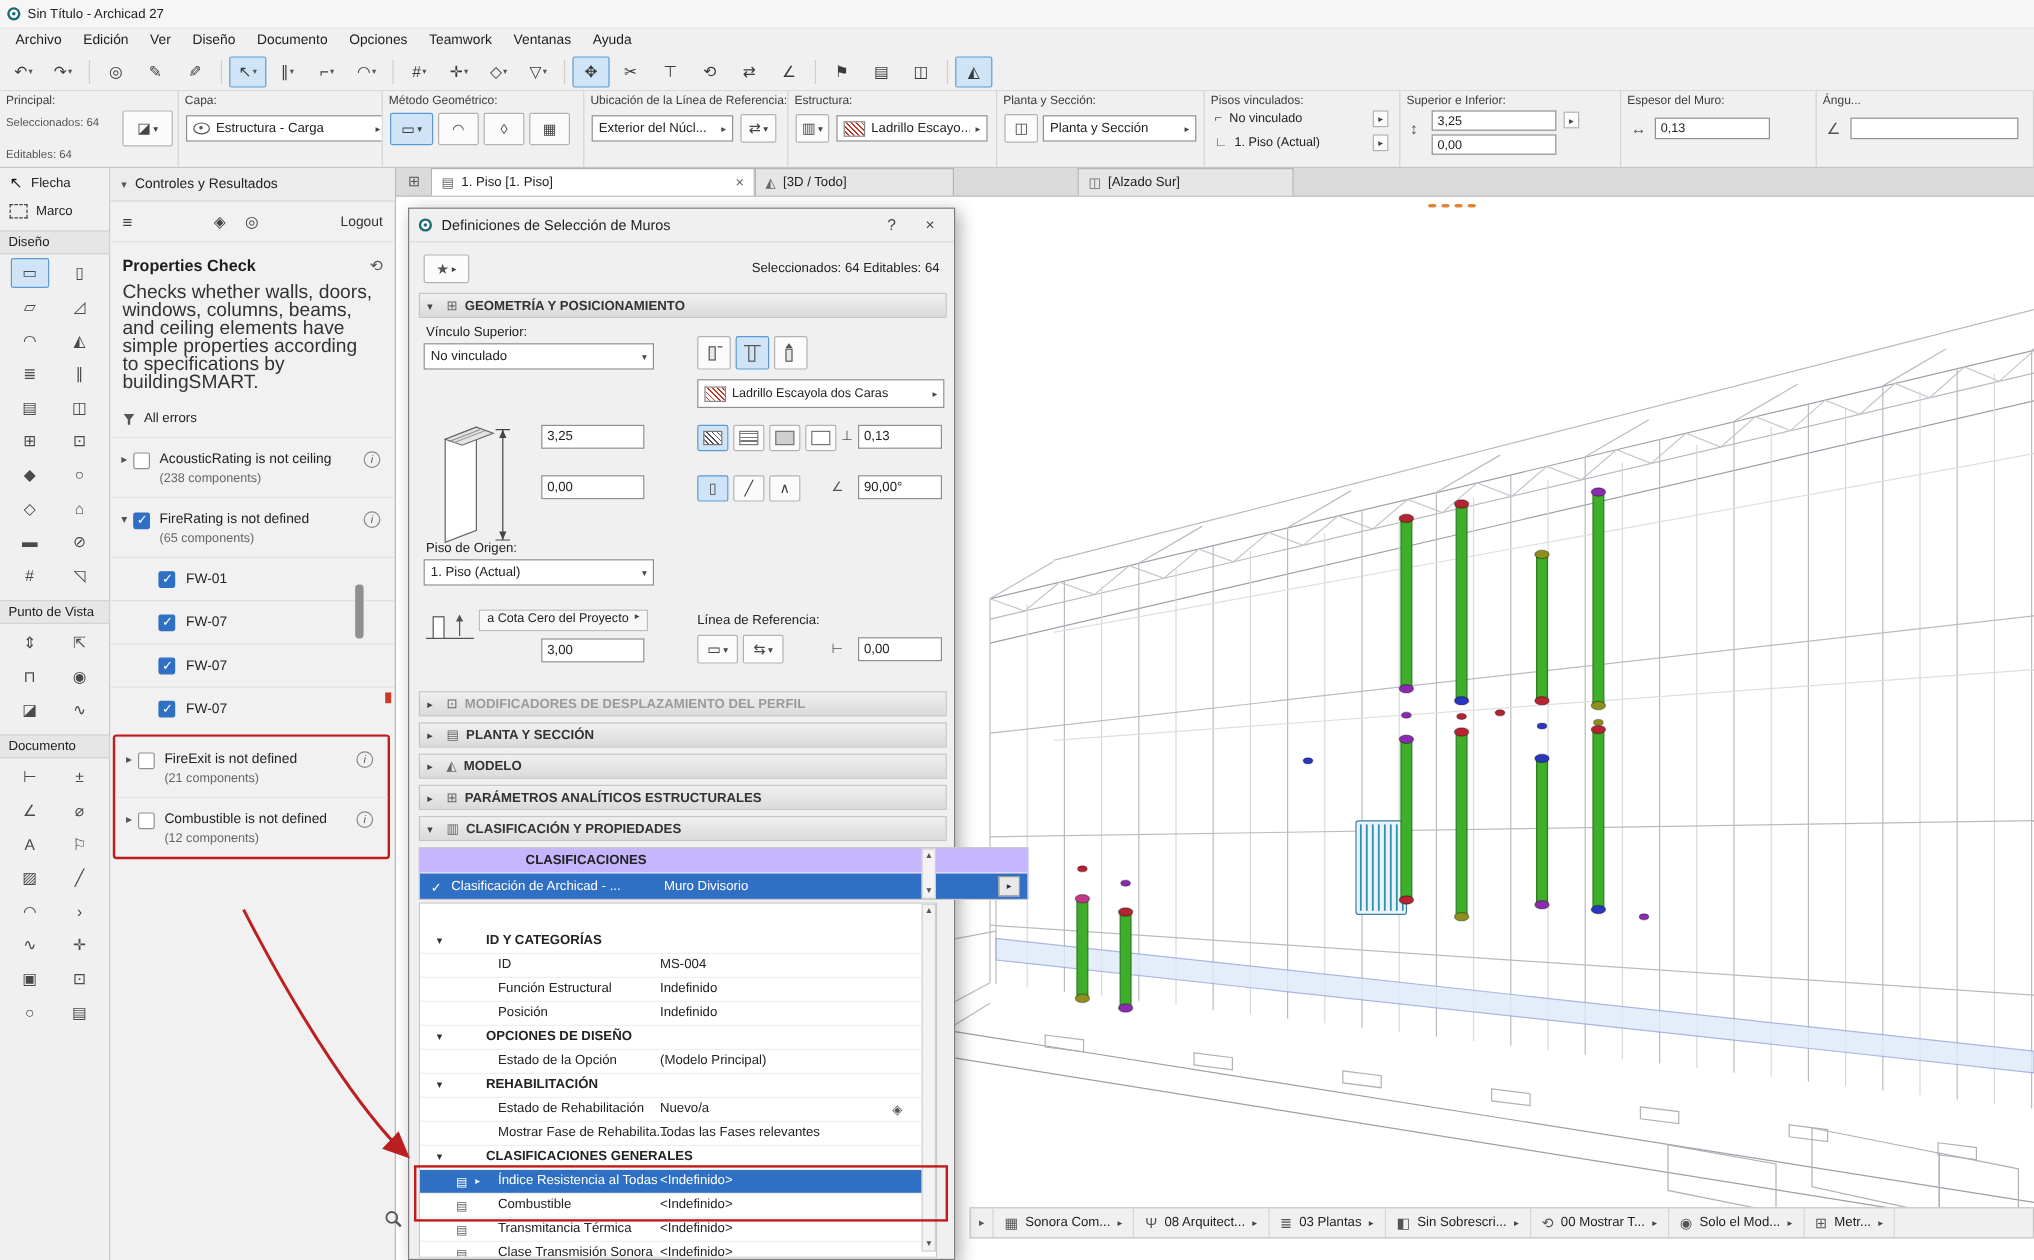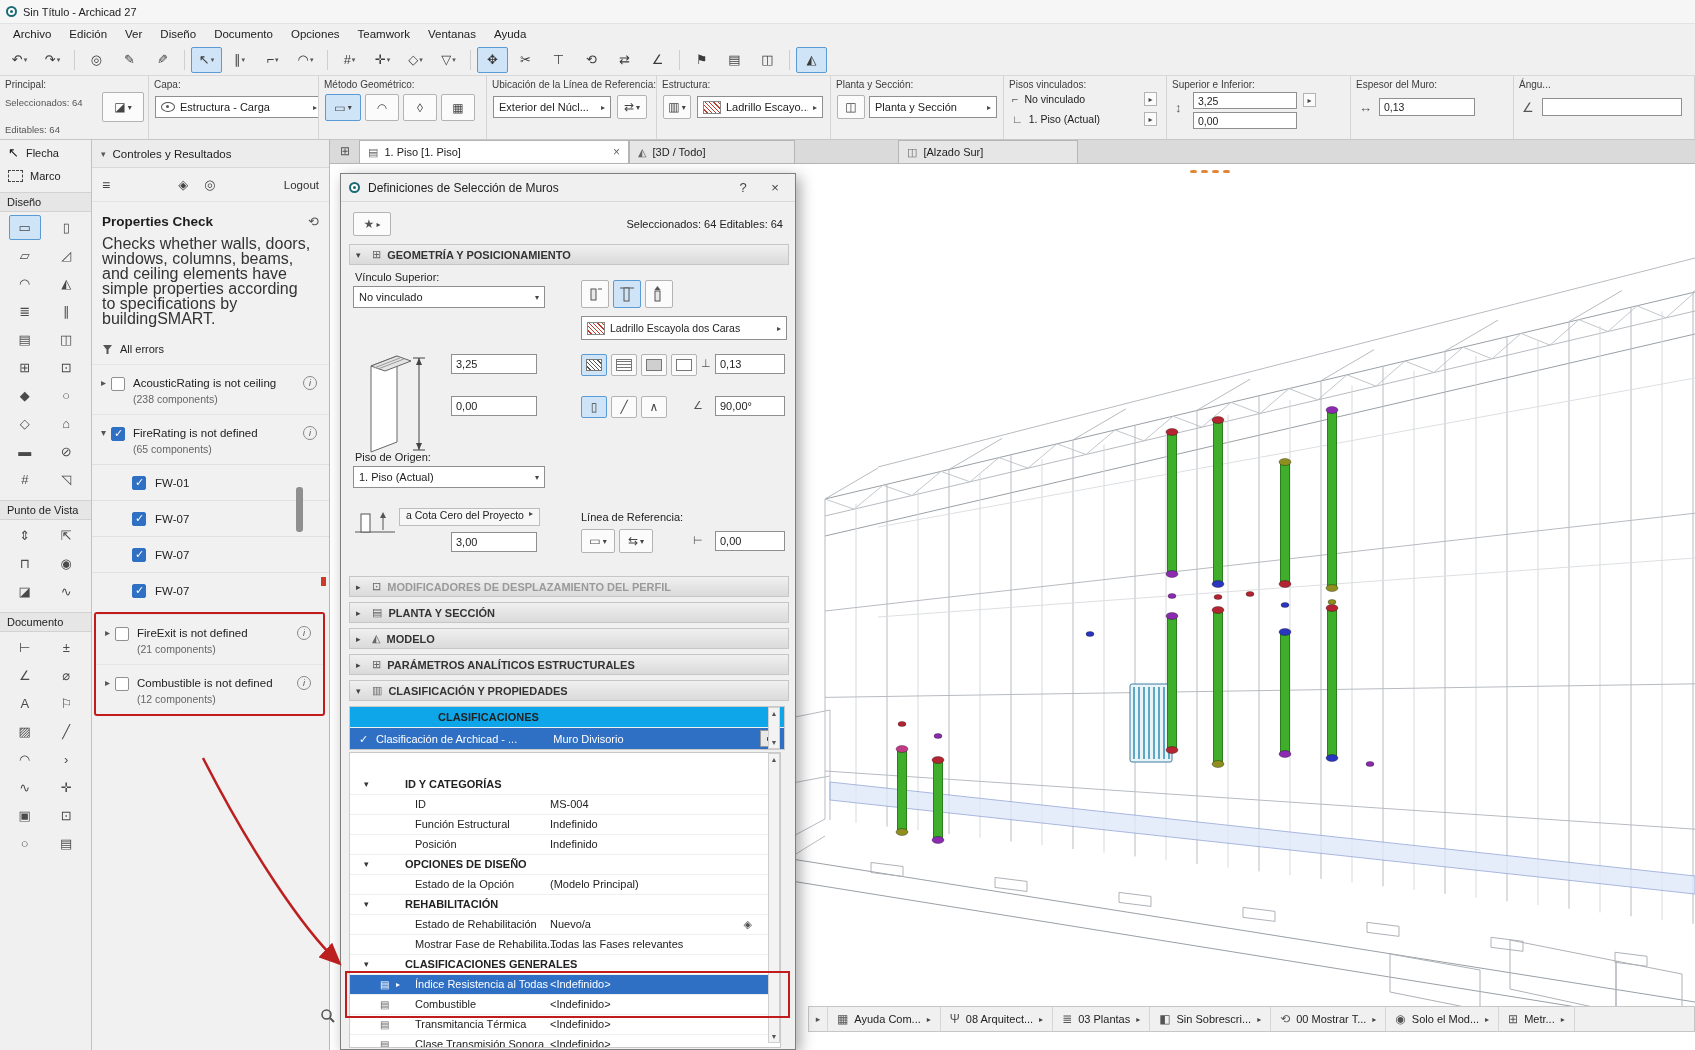--- a/index.html
+++ b/index.html
@@ -102,21 +102,21 @@
   .sect{position:absolute;left:8px;width:440px;height:21px;background:linear-gradient(#f0f0f0,#dadada);
     border:1px solid #c6c6c6;display:flex;align-items:center;gap:6px;padding:0 6px;font-weight:bold;
     font-size:11px;color:#333;box-sizing:border-box}
   .sect .tri{font-size:9px;color:#444;width:10px;font-weight:normal}
   .sect .sicon{font-size:11px;color:#666;font-weight:normal}
   .sect.dis{color:#9a9a9a}
   .lab{position:absolute;font-size:11px;color:#222;white-space:nowrap}
   .linkbtn{position:absolute;display:flex;align-items:flex-start;gap:5px;font-size:10.5px;border:1px solid #bdbdbd;
     background:#f7f7f7;height:18px;padding:0 6px;box-sizing:border-box}
   .hsw{width:16px;height:12px;border:1px solid #777;box-sizing:border-box}
-  #cls{position:absolute;left:8px;top:532px;width:436px;height:44px;background:#0ea5e9;border:1px solid #c9c9c9;box-sizing:border-box}
+  #cls{position:absolute;left:8px;top:532px;width:508px;height:44px;background:#c4b5fd;border:1px solid #c9c9c9;box-sizing:border-box}
   .cls-h{height:21px;display:flex;align-items:center;padding-left:88px;font-weight:bold;font-size:11px;
     border-bottom:1px solid #f0f0f0;box-sizing:border-box}
   .cls-row{height:21px;background:#2f6fc4;color:#fff;display:flex;align-items:center;gap:8px;padding:0 6px;
     font-size:11px;box-sizing:border-box}
   .cls-row .cbx{width:12px;height:12px}
   .cls-fwd{margin-left:auto;width:16px;height:15px;background:#e8e8e8;color:#333;border:1px solid #999;
     display:flex;align-items:center;justify-content:center;font-size:8px}
   #props{position:absolute;left:8px;top:578px;width:432px;bottom:1px;background:#fff;
     border:1px solid #c9c9c9;box-sizing:border-box;overflow:hidden;padding-top:22px}
   .prow{position:relative;height:20px;border-bottom:1px solid #efefef;font-size:11px;background:#fff;box-sizing:border-box}
@@ -605,21 +605,21 @@
       <rect x="860" y="6" width="7" height="3" fill="#e08637" rx="2"></rect>
       <rect x="871" y="6" width="7" height="3" fill="#e08637" rx="2"></rect>
       <rect x="882" y="6" width="7" height="3" fill="#e08637" rx="2"></rect>
       <rect x="893" y="6" width="7" height="3" fill="#e08637" rx="2"></rect>
     </svg>
 </div>
 <div id="statusbar">
   <div class="sb-exp">▸</div>
 <div class="sb-item">
       <span class="sb-ico">▦</span>
-      <span>Ayuda Com...</span>
+      <span>Sonora Com...</span>
       <span class="da">▸</span>
     </div>
     <div class="sb-item">
       <span class="sb-ico">Ψ</span>
       <span>08 Arquitect...</span>
       <span class="da">▸</span>
     </div>
     <div class="sb-item">
       <span class="sb-ico">≣</span>
       <span>03 Plantas</span>

